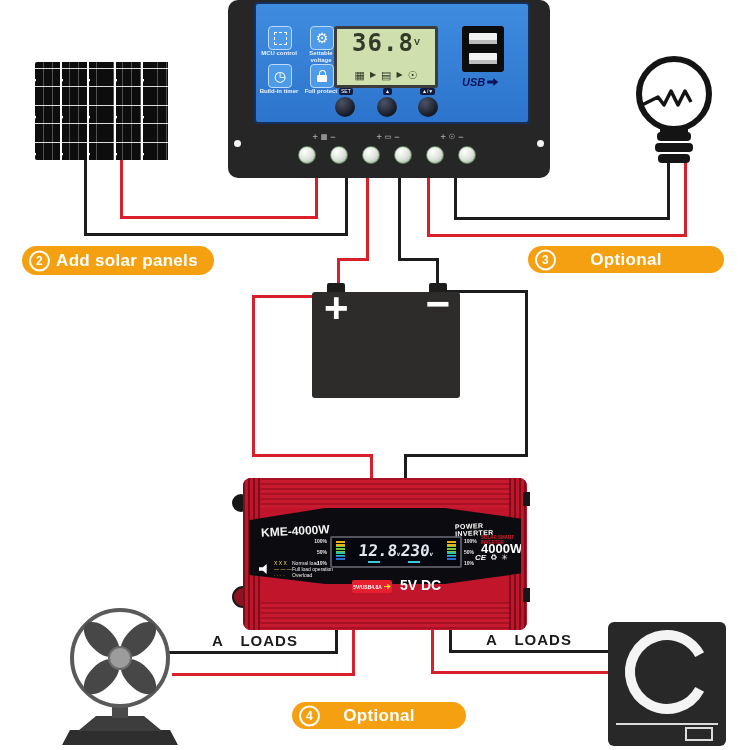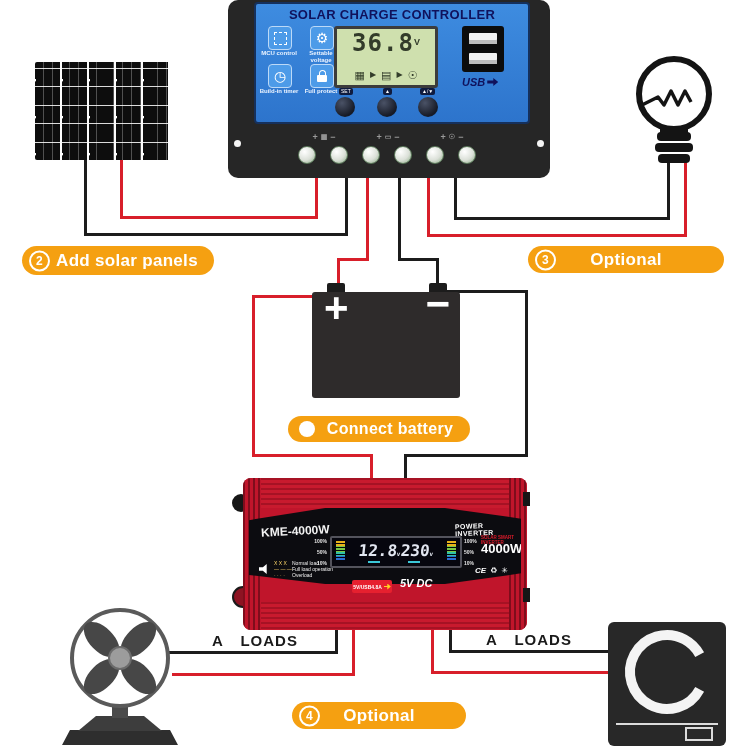--- a/index.html
+++ b/index.html
@@ -92,21 +92,20 @@
          repeating-linear-gradient(90deg,transparent 0 8px,rgba(255,255,255,.28) 8px 8.8px);
        background-size:27px 37px,auto,auto,auto;background-position:25px 17px,0 0,0 0,0 0"></div>
 
   <div class="abs" style="left:228px;top:0;width:322px;height:178px">
     <div class="abs" style="left:0;top:0;width:322px;height:178px;background:#262626;border-radius:10px"></div>
     <div class="abs" style="left:6px;top:140px;width:7px;height:7px;border-radius:50%;background:#f4f4f4"></div>
     <div class="abs" style="left:309px;top:140px;width:7px;height:7px;border-radius:50%;background:#f4f4f4"></div>
 
     <div class="abs" style="left:26px;top:2px;width:272px;height:118px;border-radius:4px;
          border:2px solid #15305c;background:linear-gradient(180deg,#3E8CE0,#2D74CC)">
-      <div class="abs" style="left:0;top:3px;width:100%;text-align:center;font-size:13px;font-weight:900;color:#10125c;letter-spacing:.3px">SOLAR CHARGE CONTROLLER</div>
 
       <div class="feat" style="left:12px;top:22px">
         <span style="width:11px;height:11px;border:1.5px dashed #fff;display:block"></span>
       </div>
       <div class="feat" style="left:54px;top:22px">
         <span style="font-size:14px">⚙</span>
       </div>
       <div class="feat-label" style="left:1px;top:46px">MCU control</div>
       <div class="feat-label" style="left:43px;top:46px">Settable voltage</div>
       <div class="feat" style="left:12px;top:60px">
@@ -182,24 +181,20 @@
   </svg>
 
   <div class="pill" style="left:22px;top:246px;width:192px;height:29px">
     <span class="pill-num">2</span>
     <span style="padding-left:18px">Add solar panels</span>
   </div>
   <div class="pill" style="left:528px;top:246px;width:196px;height:27px">
     <span class="pill-num">3</span>
     <span>Optional</span>
   </div>
-  <div class="pill" style="left:288px;top:416px;width:182px;height:26px;font-size:16px">
-    <span class="pill-dot"></span>
-    <span style="padding-left:22px">Connect battery</span>
-  </div>
   <div class="pill" style="left:292px;top:702px;width:174px;height:27px">
     <span class="pill-num">4</span>
     <span>Optional</span>
   </div>
 
   <div class="w k" style="left:327px;top:283px;width:18px;height:11px;border-radius:2px 2px 0 0"></div>
   <div class="w k" style="left:429px;top:283px;width:18px;height:11px;border-radius:2px 2px 0 0"></div>
   <div class="abs" style="left:312px;top:292px;width:148px;height:106px;background:#2e2b2b;border-radius:3px">
     <span style="position:absolute;left:12px;top:-8px;color:#fff;font-size:42px;font-weight:900">+</span>
     <span style="position:absolute;right:10px;top:-12px;color:#fff;font-size:42px;font-weight:900">−</span>
@@ -236,21 +231,21 @@
         </div>
         <div class="scale-col" style="left:215px;top:30px;text-align:left">
           <span>100%</span>
           <span>50%</span>
           <span>10%</span>
         </div>
 
         <div style="position:absolute;left:206px;top:14px;width:66px;color:#fff;font-weight:900;font-size:7px;letter-spacing:.4px;transform:rotate(-2deg)">POWER INVERTER</div>
         <div style="position:absolute;left:232px;top:26px;width:52px;color:#e01b2b;font-weight:bold;font-size:5px;transform:scale(.9);transform-origin:left">SOLAR SMART INVERTER</div>
         <div style="position:absolute;left:232px;top:33px;color:#fff;font-weight:bold;font-size:13px">4000W</div>
-        <div class="abs" style="left:226px;top:58px;display:flex;gap:4px;color:#fff;font-size:8px;align-items:center">
+        <div class="abs" style="left:226px;top:45px;display:flex;gap:4px;color:#fff;font-size:8px;align-items:center">
           <span style="font-weight:bold;font-style:italic">CE</span>
           <span>♻</span>
           <span>✳</span>
         </div>
 
         <div class="abs" style="left:10px;top:52px;display:flex;gap:4px;align-items:center">
           <span style="display:block;width:11px;height:11px;background:#fff;
                 clip-path:polygon(0 35%,35% 35%,70% 5%,70% 95%,35% 65%,0 65%)"></span>
           <span>
             <span class="legend-row">
@@ -267,21 +262,21 @@
               </span>
           </span>
         </div>
       </div>
 
       <div class="abs" style="left:109px;top:102px;width:40px;height:13px;background:#e6202f;border-radius:2px;
            display:flex;align-items:center;justify-content:center;gap:2px">
         <span style="color:#fff;font-size:5px;font-weight:bold">5V/USB4.8A</span>
         <span style="width:7px;height:6px;background:#ffd321;display:block;clip-path:polygon(0 40%,50% 40%,50% 0,100% 50%,50% 100%,50% 60%,0 60%)"></span>
       </div>
-      <div class="abs" style="left:157px;top:99px;color:#fff;font-weight:900;font-size:11px;font-style:italic">5V DC</div>
+      <div class="abs" style="left:157px;top:99px;color:#fff;font-weight:900;font-size:14px;">5V DC</div>
     </div>
     <div class="abs" style="left:280px;top:14px;width:7px;height:14px;background:#161616"></div>
     <div class="abs" style="left:280px;top:110px;width:7px;height:14px;background:#161616"></div>
   </div>
 
   <div class="loads" style="left:212px;top:632px">A LOADS</div>
   <div class="loads" style="left:486px;top:631px">A LOADS</div>
 
   <svg class="abs" style="left:58px;top:598px" width="125" height="150" viewBox="0 0 125 150">
     <polygon points="12,132 112,132 120,147 4,147" fill="#2e2e2e"></polygon>

